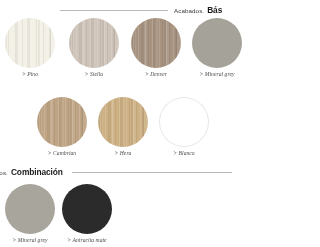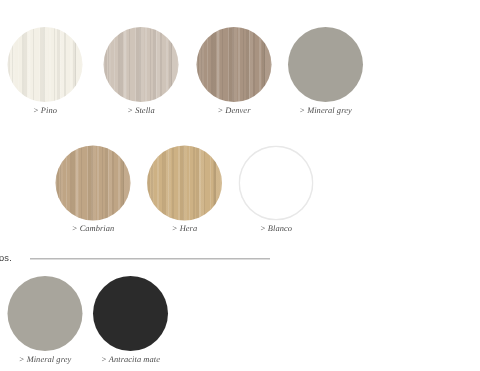--- a/index.html
+++ b/index.html
@@ -110,20 +110,25 @@
   #sw-blanco      { left:159px; top:97px; }
   
   #sw-mineralgrey2{ left:5px;   top:184px; }
   #sw-antracita   { left:62px;  top:184px; }
 </style>
 </head>
 <body>
 
 <div class="page">
 
+  <div class="sec-head" id="head-basicos">
+    <span class="rule"></span>
+    <span class="kicker">Acabados.</span>
+    <span class="strong">Bás</span>
+  </div>
 
   <div class="swatch" id="sw-pino">
     <div class="disc grain" style="background:#f3f0e6;"></div>
     <div class="caption">&gt; Pino</div>
   </div>
 
   <div class="swatch" id="sw-stella">
     <div class="disc grain" style="background:#cfc4b9;"></div>
     <div class="caption">&gt; Stella</div>
   </div>
@@ -148,20 +153,21 @@
     <div class="caption">&gt; Hera</div>
   </div>
 
   <div class="swatch" id="sw-blanco">
     <div class="disc outlined" style="background:#ffffff;"></div>
     <div class="caption">&gt; Blanco</div>
   </div>
 
   <div class="sec-head" id="head-combinacion">
     <span class="kicker">cabados.</span>
+    <span class="strong">Combinación</span>
     <span class="rule"></span>
   </div>
 
   <div class="swatch" id="sw-mineralgrey2">
     <div class="disc" style="background:#a8a59c;"></div>
     <div class="caption">&gt; Mineral grey</div>
   </div>
 
   <div class="swatch" id="sw-antracita">
     <div class="disc" style="background:#2b2b2b;"></div>

